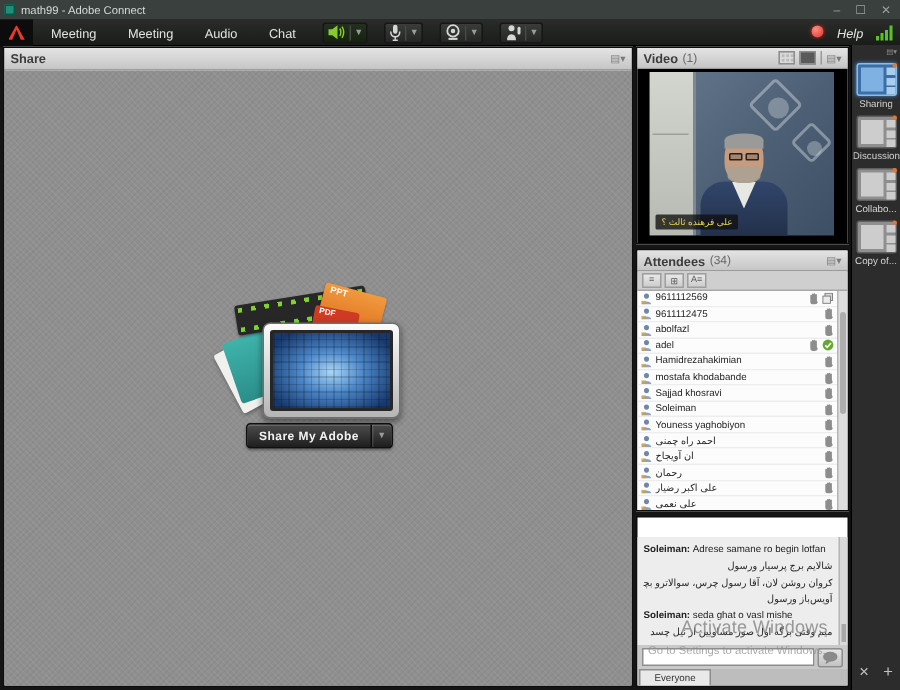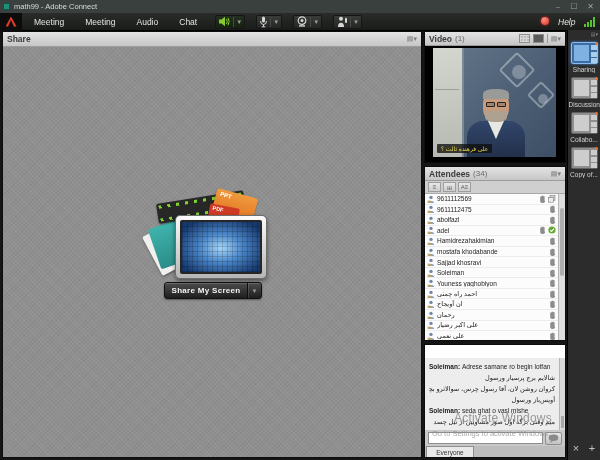--- a/index.html
+++ b/index.html
@@ -250,21 +250,21 @@
             <span class="holes h-bot"></span>
           </div>
         <div class="card card-ppt"><span>PPT</span></div>
         <div class="card card-pdf"><span>PDF</span></div>
         <div class="music-note">♪</div>
         <div class="monitor">
             <div class="mscreen"></div>
           </div>
       </div>
       <div class="share-btn">
-        <span class="lbl">Share My Screen</span>
+        <span class="lbl">Share My Adobe</span>
         <span class="dd">
             <span class="caret">▼</span>
           </span>
       </div>
     </div>
   </div>
 
   <div class="pod" id="video-pod">
     <div class="pod-head">
       <span class="pod-title">Video</span>

